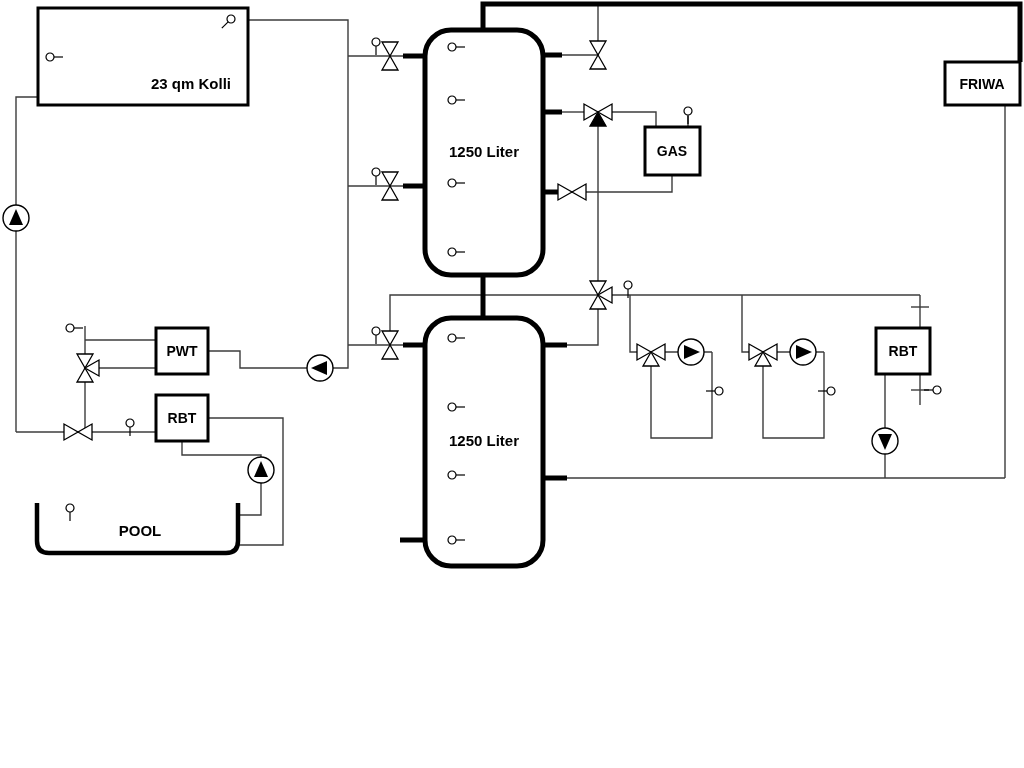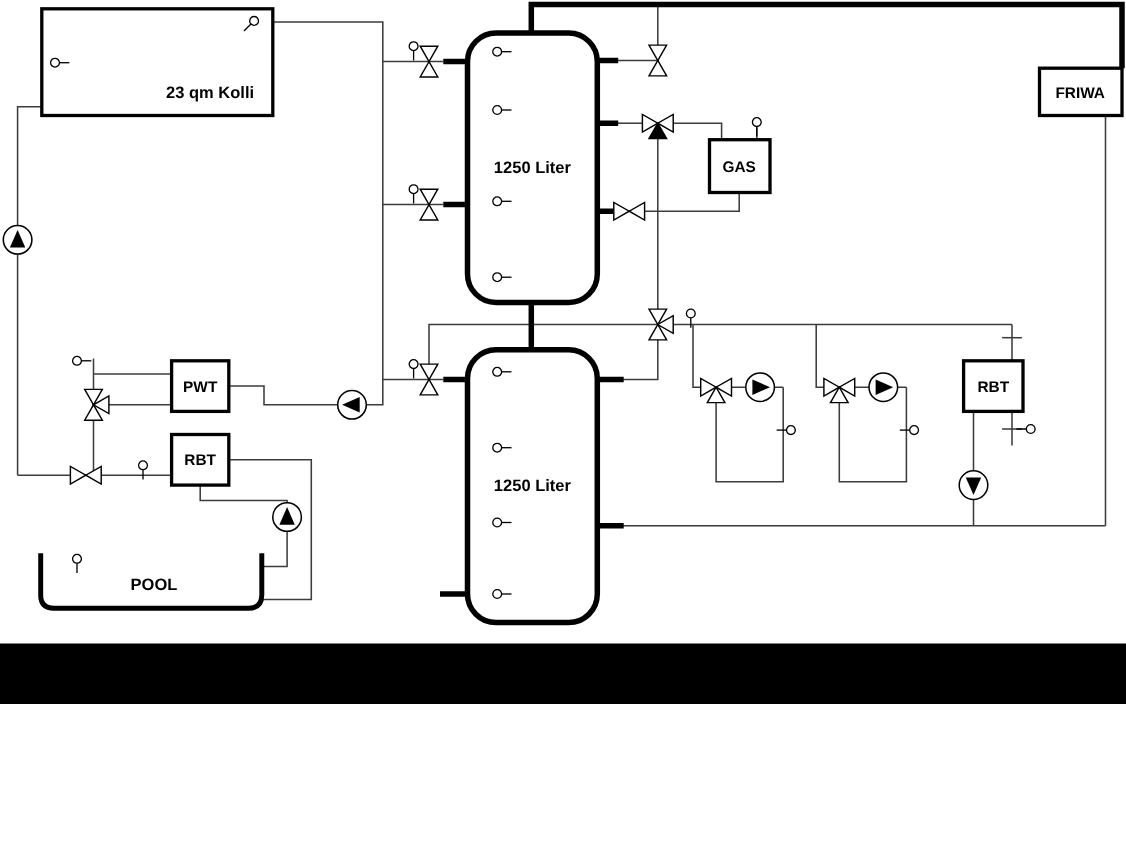--- a/index.html
+++ b/index.html
@@ -1,16 +1,16 @@
 <!DOCTYPE html>
 <html><head>
 <meta charset="utf-8">
 <style>
   html,body{margin:0;padding:0;background:#fff;}
-  .stage{position:relative;width:1024px;height:640px;background:#fdba74;overflow:hidden;}
+  .stage{position:relative;width:1024px;height:576px;background:#c2410c;overflow:hidden;}
   svg{display:block;}
   .pipe{fill:none;stroke:#3c3c3c;stroke-width:1.4;}
   .pipe-thick{fill:none;stroke:#000000;stroke-width:5;}
   .box{fill:#ffffff;stroke:#000000;stroke-width:3;}
   .tank{fill:#ffffff;stroke:#000000;stroke-width:5;}
   .pool{fill:none;stroke:#000000;stroke-width:4.5;}
   .tick{stroke:#3c3c3c;stroke-width:1.4;}
   .lbl{font-family:"Liberation Sans",sans-serif;font-weight:bold;fill:#000;}
   .lbl15{font-size:15px;}
   .lbl14{font-size:14px;}

